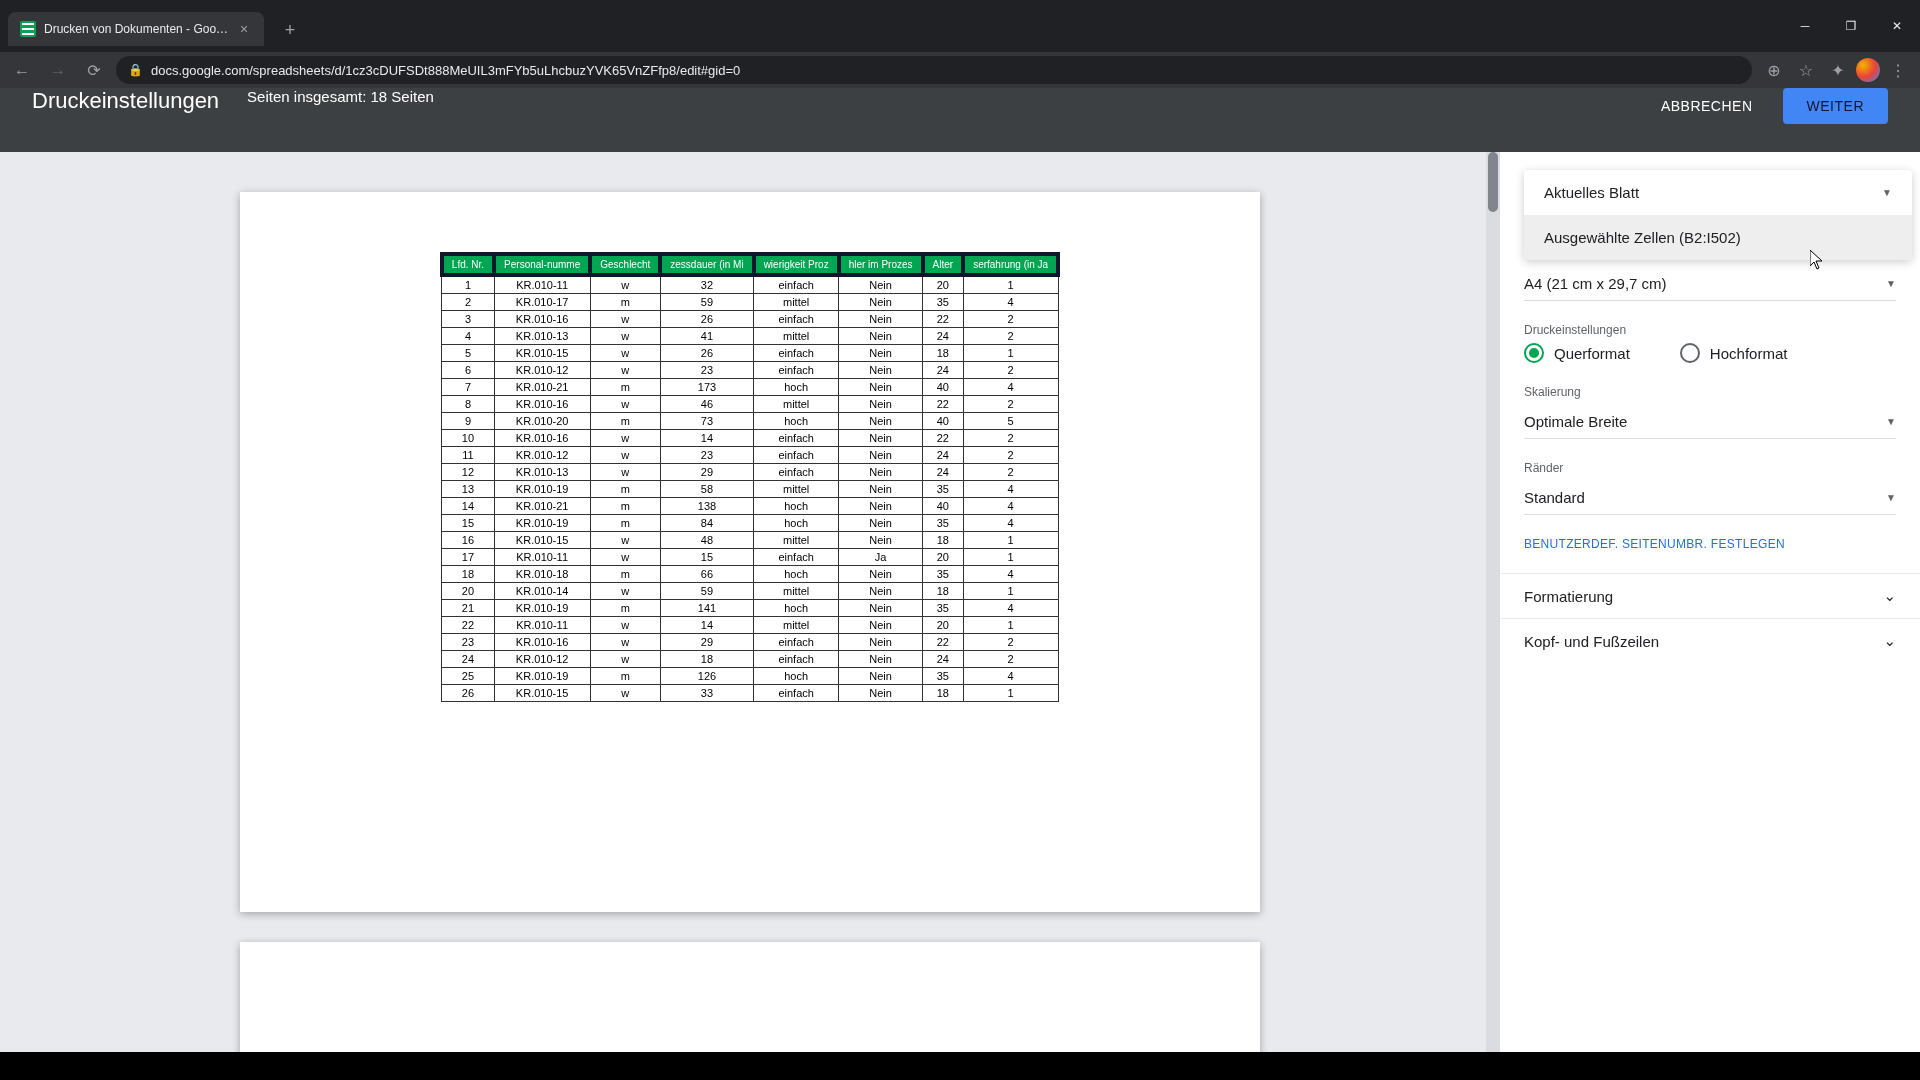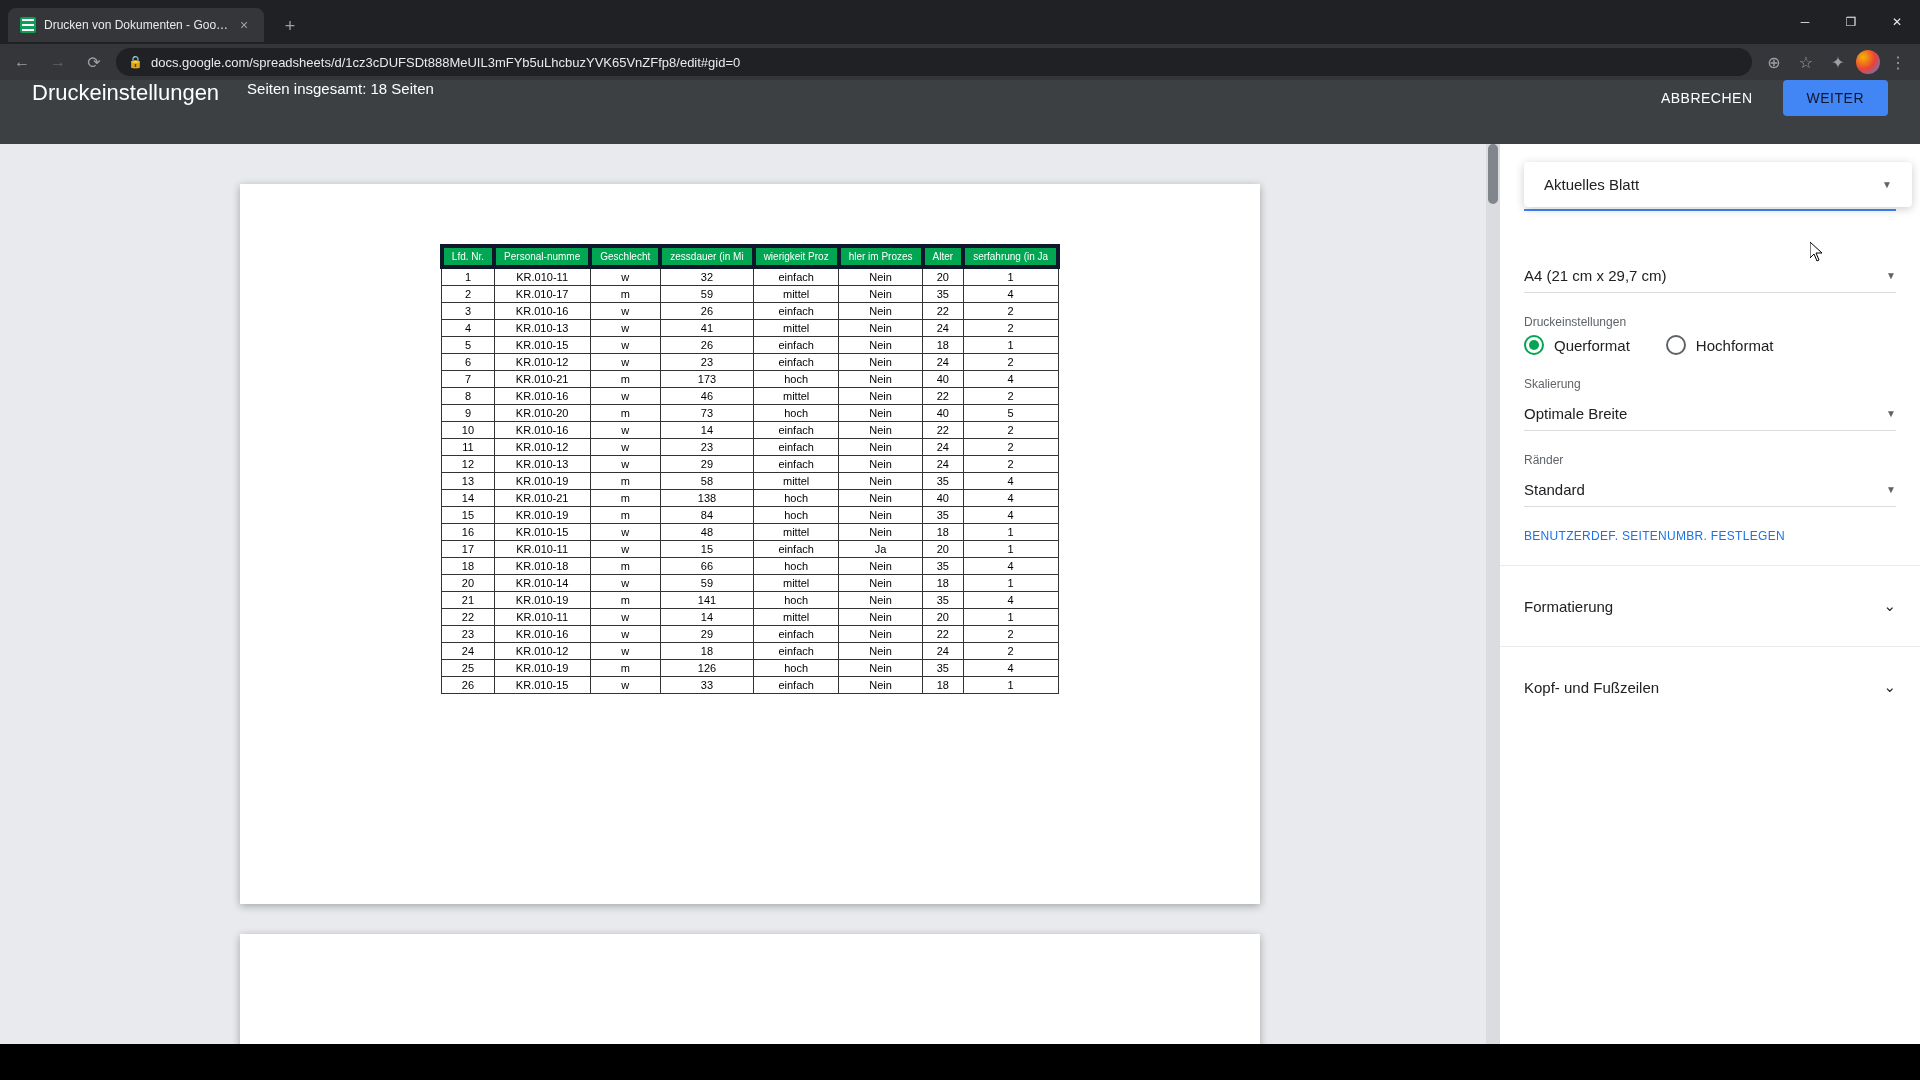--- a/index.html
+++ b/index.html
@@ -1,17 +1,17 @@
 <!DOCTYPE html>
 <html><head>
 <meta charset="utf-8">
 <style>
 *{box-sizing:border-box;margin:0;padding:0;font-family:'Segoe UI',Arial,sans-serif}
 body{background:#202124;width:1920px;height:1080px;overflow:hidden;position:relative}
-.titlebar{height:44px;background:#202124;display:flex;align-items:center;padding:0}
+.titlebar{height:52px;background:#202124;display:flex;align-items:center;padding:0}
 .tab{height:34px;background:#35363a;border-radius:8px 8px 0 0;display:flex;align-items:center;padding:0 12px;margin-left:8px;margin-top:6px;min-width:240px;gap:8px}
 .tab-favicon{width:16px;height:16px;background:#0f9d58;border-radius:2px;position:relative}
 .tab-favicon::after{content:"";position:absolute;left:2px;top:2px;width:12px;height:12px;background:linear-gradient(#fff 0 0) 0 0/100% 2px no-repeat,linear-gradient(#fff 0 0) 0 5px/100% 2px no-repeat,linear-gradient(#fff 0 0) 0 10px/100% 2px no-repeat}
 .tab-title{color:#e8eaed;font-size:12px;flex:1;white-space:nowrap;overflow:hidden;text-overflow:ellipsis}
 .tab-close{color:#9aa0a6;font-size:14px;cursor:pointer;width:16px;text-align:center}
 .new-tab{color:#9aa0a6;font-size:18px;margin-left:12px;margin-top:8px;cursor:pointer;width:28px;height:28px;display:flex;align-items:center;justify-content:center;border-radius:50%}
 .window-controls{margin-left:auto;display:flex;height:40px}
 .win-btn{width:46px;height:40px;display:flex;align-items:center;justify-content:center;color:#e8eaed;font-size:12px;cursor:pointer}
 .addrbar{height:36px;background:#35363a;display:flex;align-items:center;padding:0 8px;gap:8px}
 .nav-icon{width:28px;height:28px;display:flex;align-items:center;justify-content:center;color:#9aa0a6;border-radius:50%;cursor:pointer}
@@ -34,27 +34,27 @@
 .page2{min-height:80px}
 .sheet-table{border-collapse:collapse;margin:0 auto;font-size:11px}
 .sheet-table th{background:#00a651;color:#fff;border:4px solid #0f172a;padding:3px 8px;font-weight:400;font-size:10px;white-space:nowrap;overflow:hidden}
 .sheet-table td{border:1px solid #333;padding:2px 6px;text-align:center;font-size:11px}
 .sidebar{width:420px;background:#fff;padding:18px 0 0;overflow-y:auto;position:relative}
 .sb-section{padding:0 24px;margin-bottom:22px}
 .sb-label{font-size:12px;color:#5f6368;margin-bottom:6px}
 .sb-select{width:100%;border:none;border-bottom:1px solid #dadce0;padding:8px 0;font-size:15px;color:#202124;display:flex;justify-content:space-between;align-items:center;cursor:pointer}
 .sb-select.active{border-bottom:2px solid #4285f4}
 .caret{color:#5f6368;font-size:10px}
-.radio-group{display:flex;gap:36px;}
+.radio-group{display:flex;gap:50px;}
 .radio-opt{display:flex;align-items:center;gap:10px;cursor:pointer;font-size:15px;color:#202124}
 .radio{width:20px;height:20px;border:2px solid #5f6368;border-radius:50%;display:flex;align-items:center;justify-content:center}
 .radio.checked{border-color:#00a651}
 .radio.checked::after{content:"";width:10px;height:10px;background:#00a651;border-radius:50%}
 .link-btn{color:#1a73e8;font-size:12px;font-weight:500;letter-spacing:.3px;cursor:pointer}
-.expand-row{display:flex;justify-content:space-between;align-items:center;padding:31px 24px;border-top:1px solid #e8eaed;font-size:15px;color:#202124;cursor:pointer}
+.expand-row{display:flex;justify-content:space-between;align-items:center;padding:13px 24px;border-top:1px solid #e8eaed;font-size:15px;color:#202124;cursor:pointer}
 .dropdown-popup{position:absolute;top:18px;left:24px;right:8px;background:#fff;box-shadow:0 2px 10px rgba(0,0,0,.2);border-radius:4px;z-index:100}
 .dd-item{padding:14px 20px;font-size:15px;color:#202124;cursor:pointer;display:flex;justify-content:space-between;align-items:center}
 .dd-item:first-child{border-top-left-radius:4px;border-top-right-radius:4px}
 .dd-item.hover{background:#eeeeee}
 .bottom-bar{height:40px;background:#000}
 .cursor{position:absolute;width:16px;height:20px;pointer-events:none;z-index:200}
 .cursor svg{width:16px;height:20px}
 </style>
 </head>
 <body>
@@ -383,20 +383,23 @@
         <span></span>
         <span class="caret">▼</span>
       </div>
     </div>
 
     <div class="dropdown-popup">
       <div class="dd-item">
         <span>Aktuelles Blatt</span>
         <span class="caret">▼</span>
       </div>
+      <div class="dd-item hover">
+        <span>Ausgewählte Zellen (B2:I502)</span>
+      </div>
     </div>
 
     <div class="sb-section" style="margin-top:48px">
       <div class="sb-select">
         <span>A4 (21 cm x 29,7 cm)</span>
         <span class="caret">▼</span>
       </div>
     </div>
 
     <div class="sb-section">

